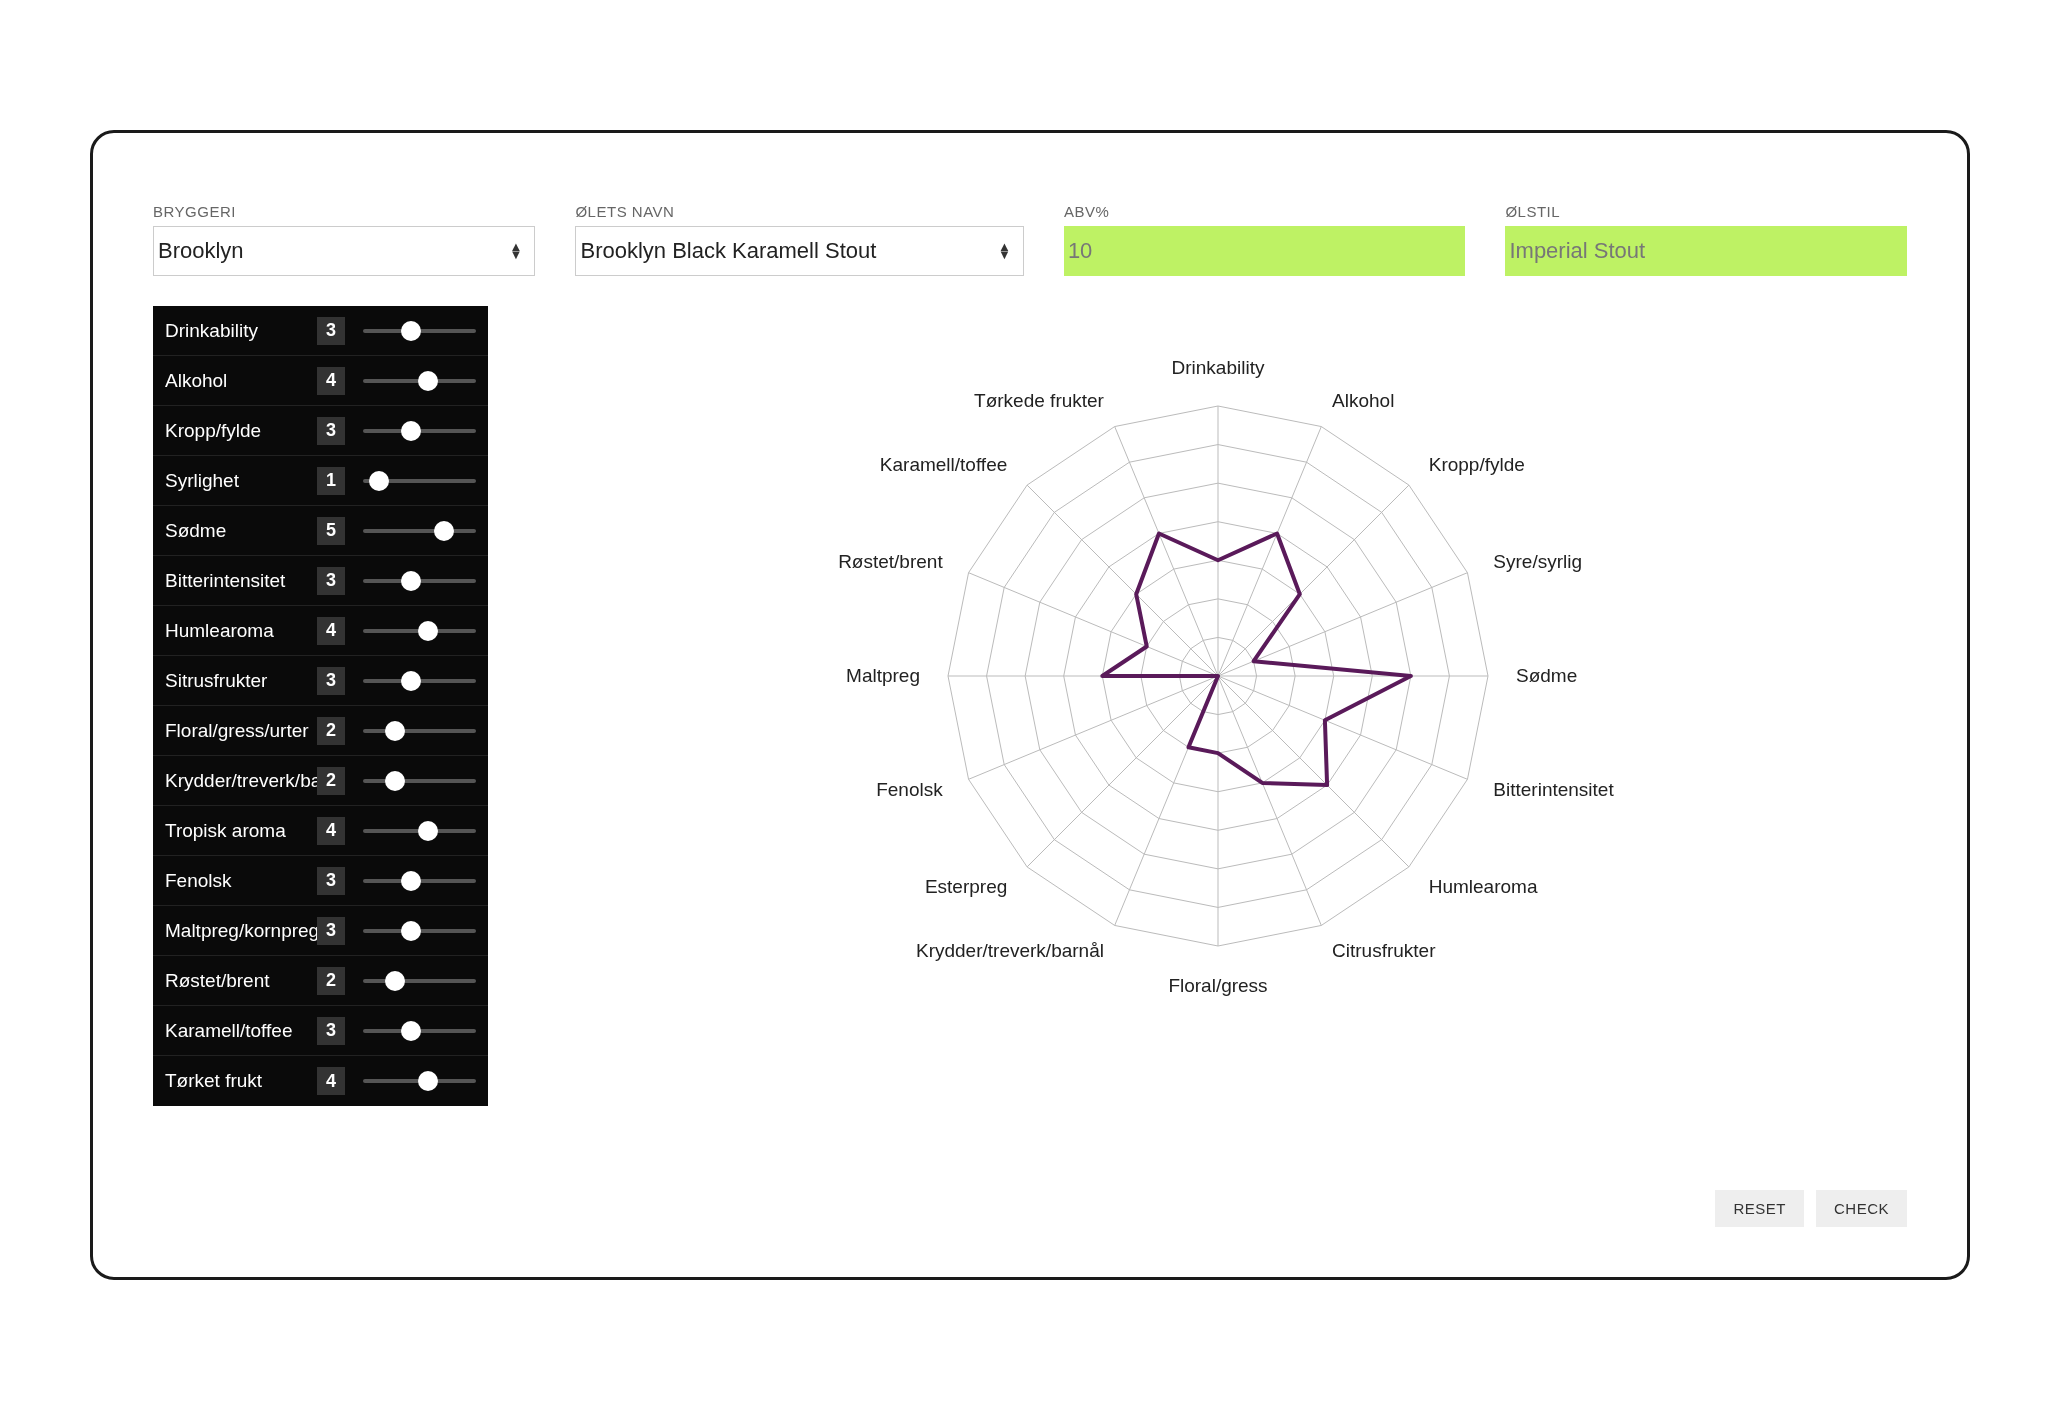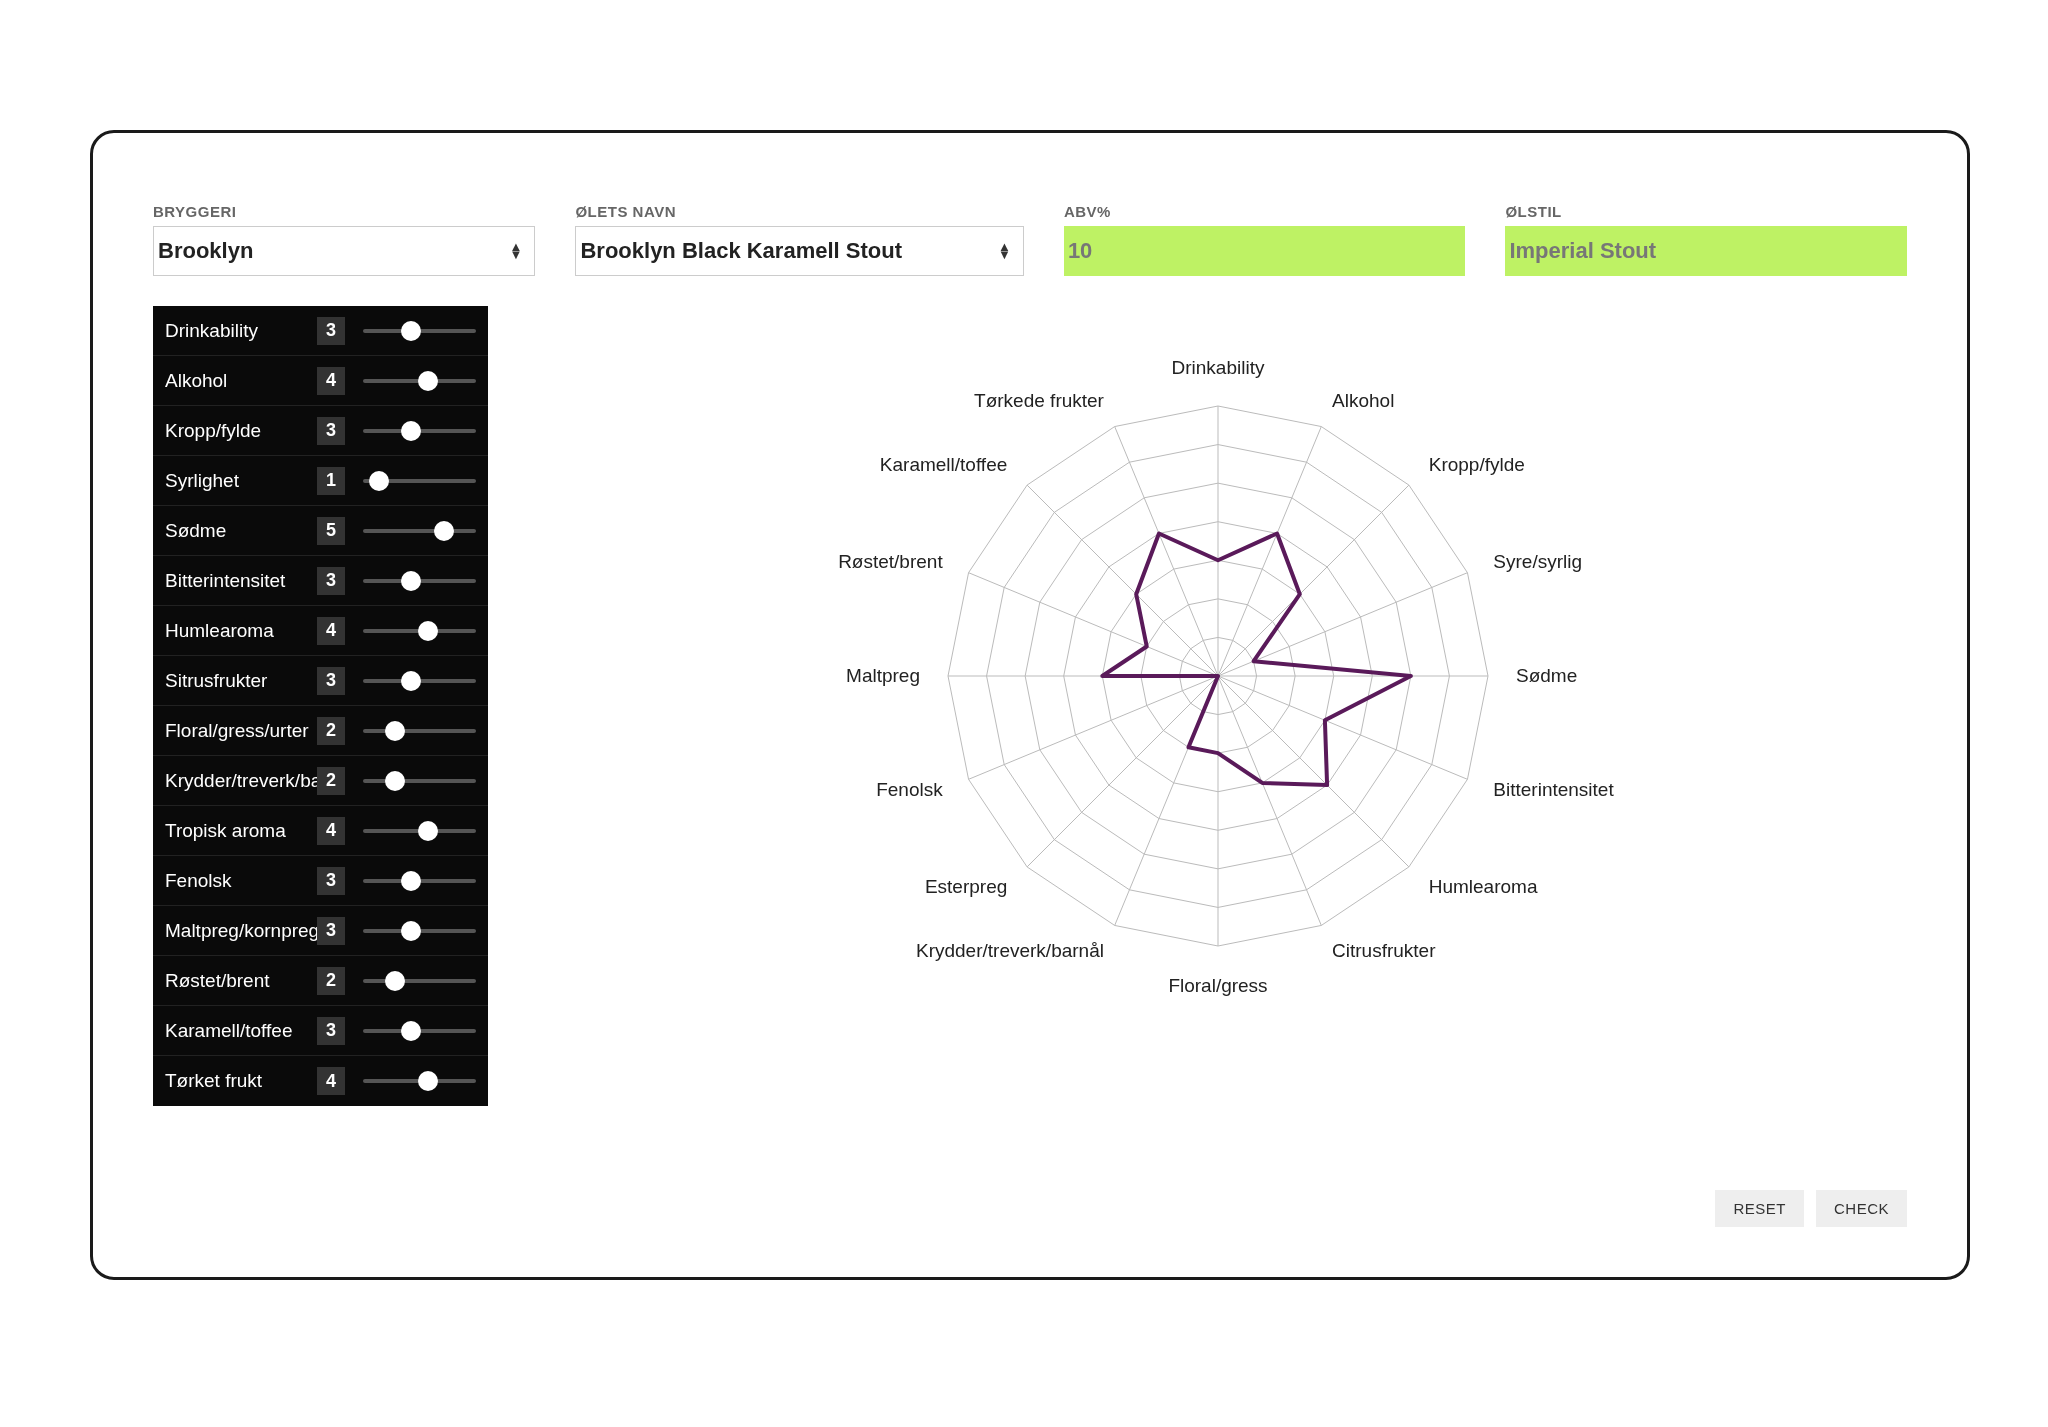--- a/index.html
+++ b/index.html
@@ -9,21 +9,20 @@
     left: 90px; top: 130px;
     width: 1880px; height: 1150px;
     border: 3px solid #1a1a1a;
     border-radius: 24px;
     padding: 70px 60px 40px 60px;
   }
   .top-row {
     display: flex;
     gap: 40px;
     margin-bottom: 30px;
-    font-weight: bold;
   }
   .field-group { display: flex; flex-direction: column; }
   .field-label {
     font-size: 15px;
     letter-spacing: 0.5px;
     color: #666;
     margin-bottom: 6px;
   }
   .select-wrap, .input-wrap {
     position: relative;

